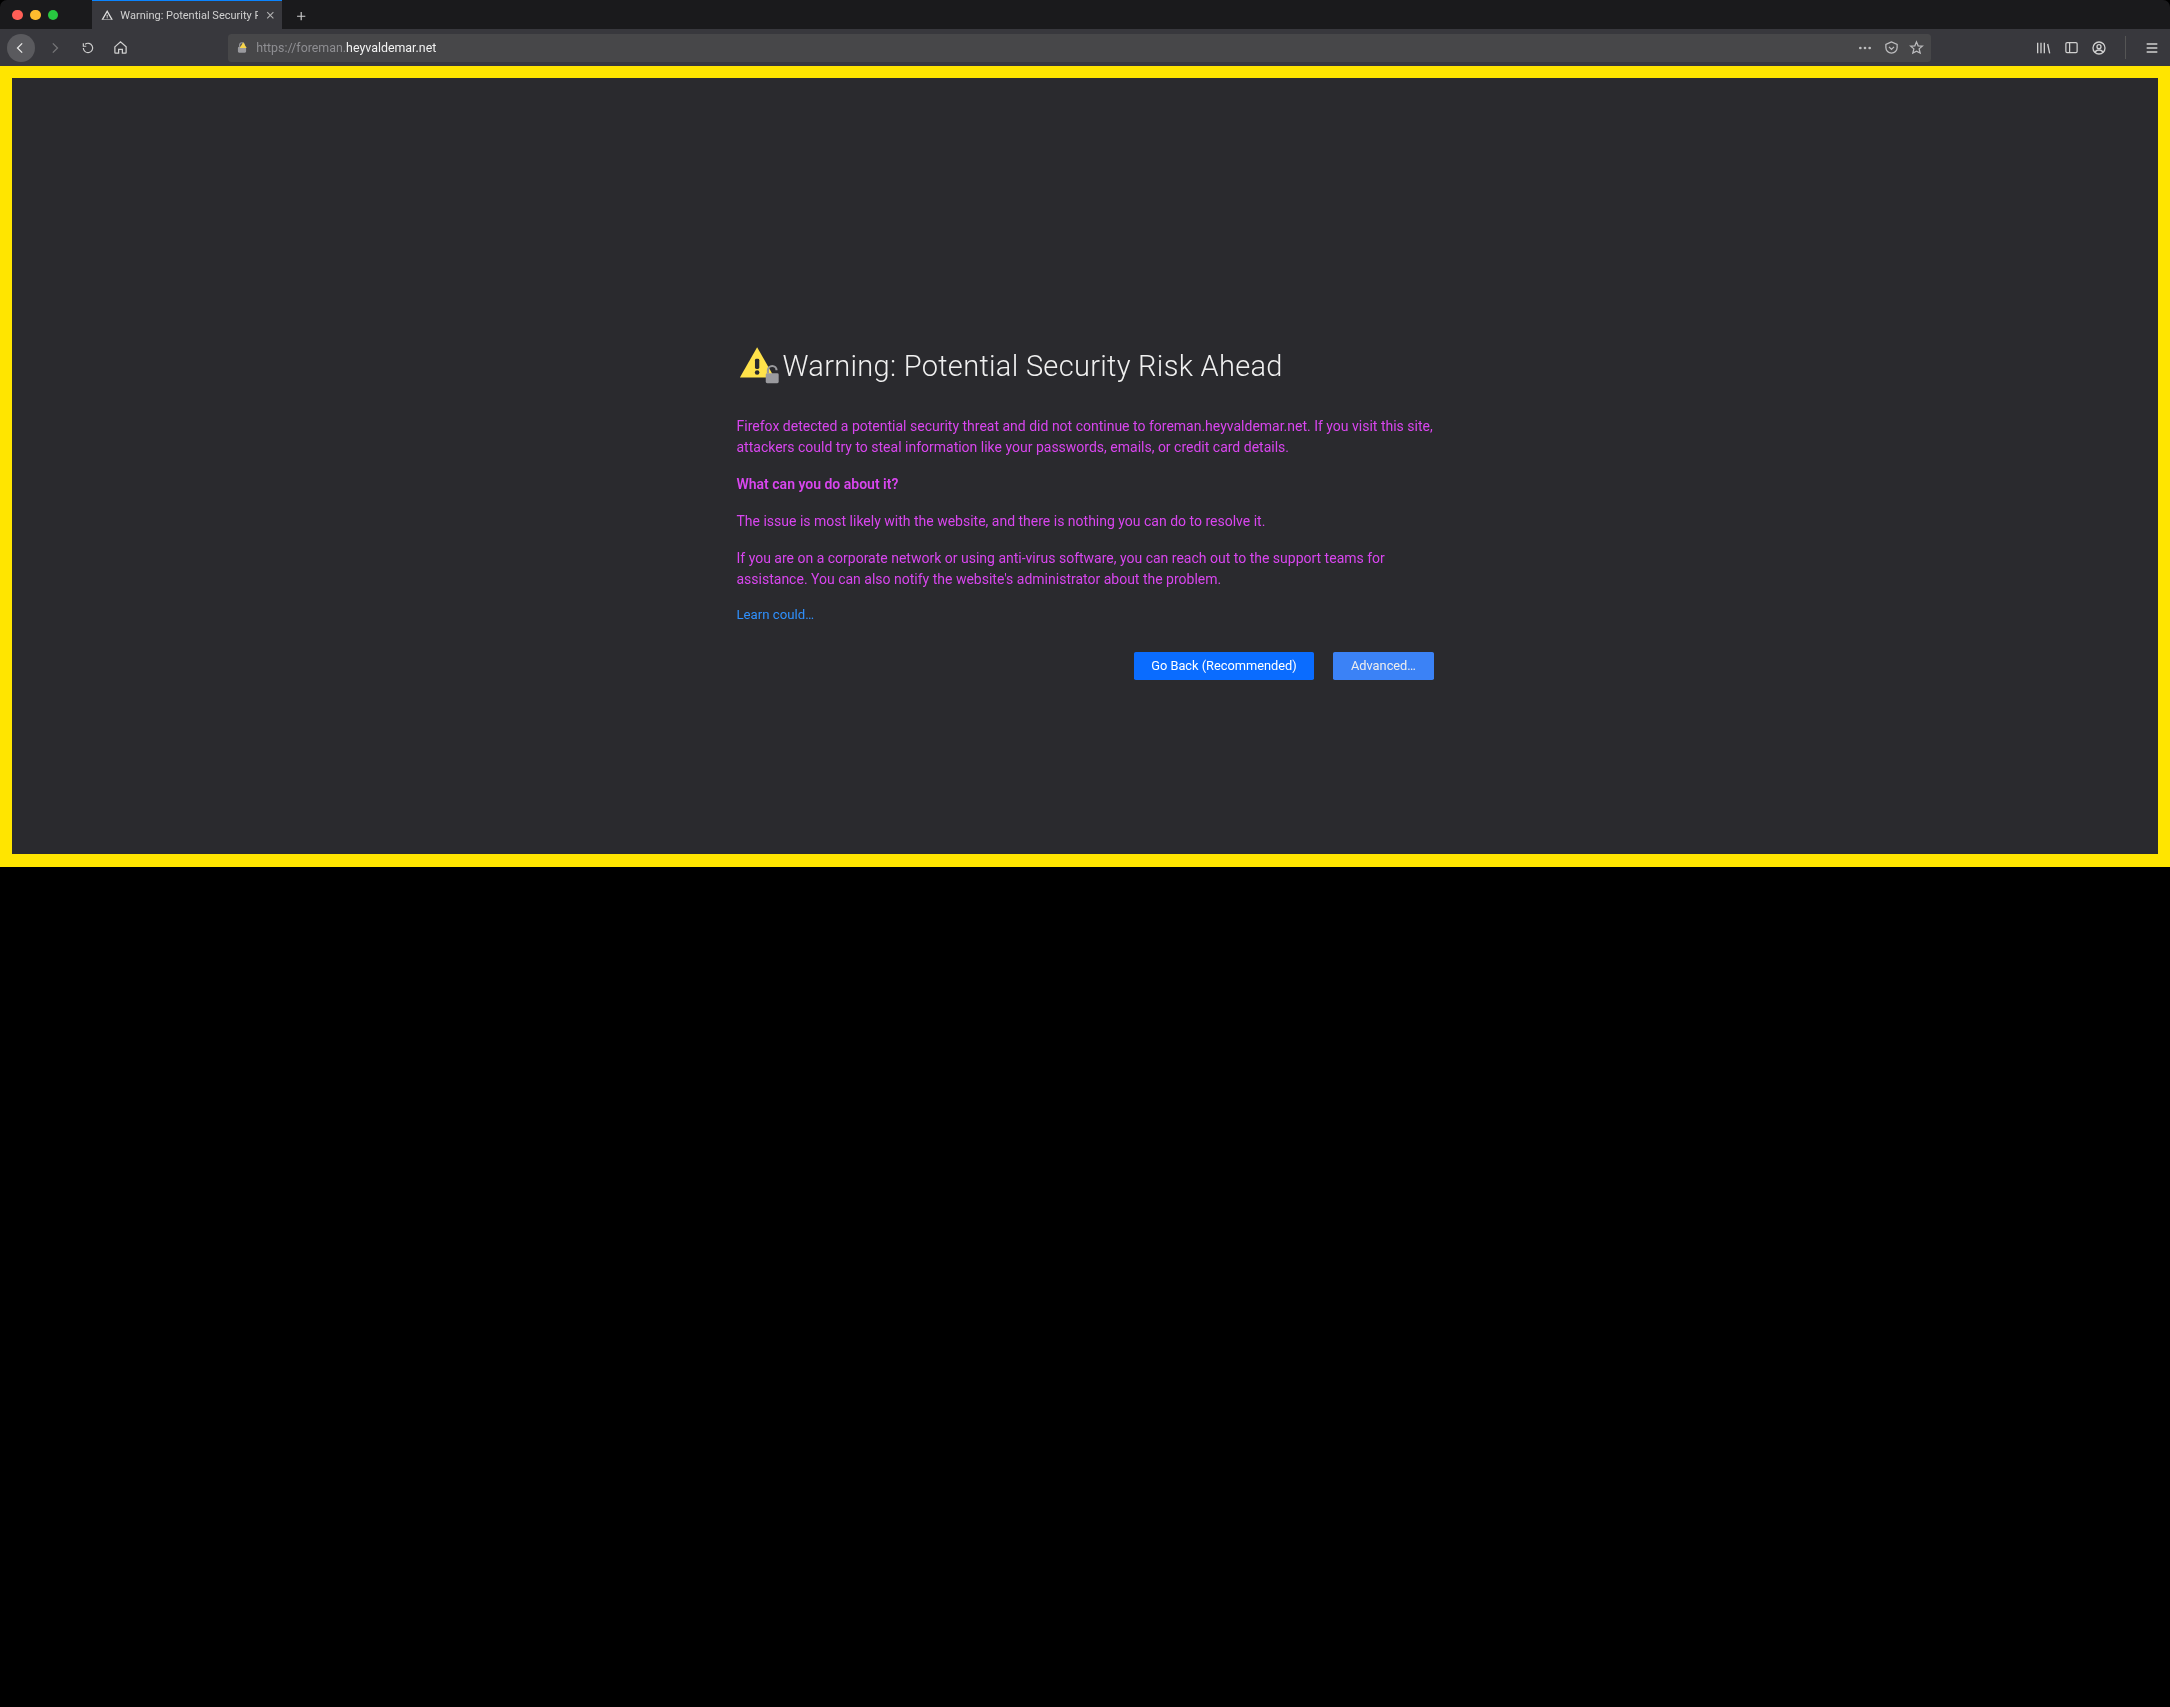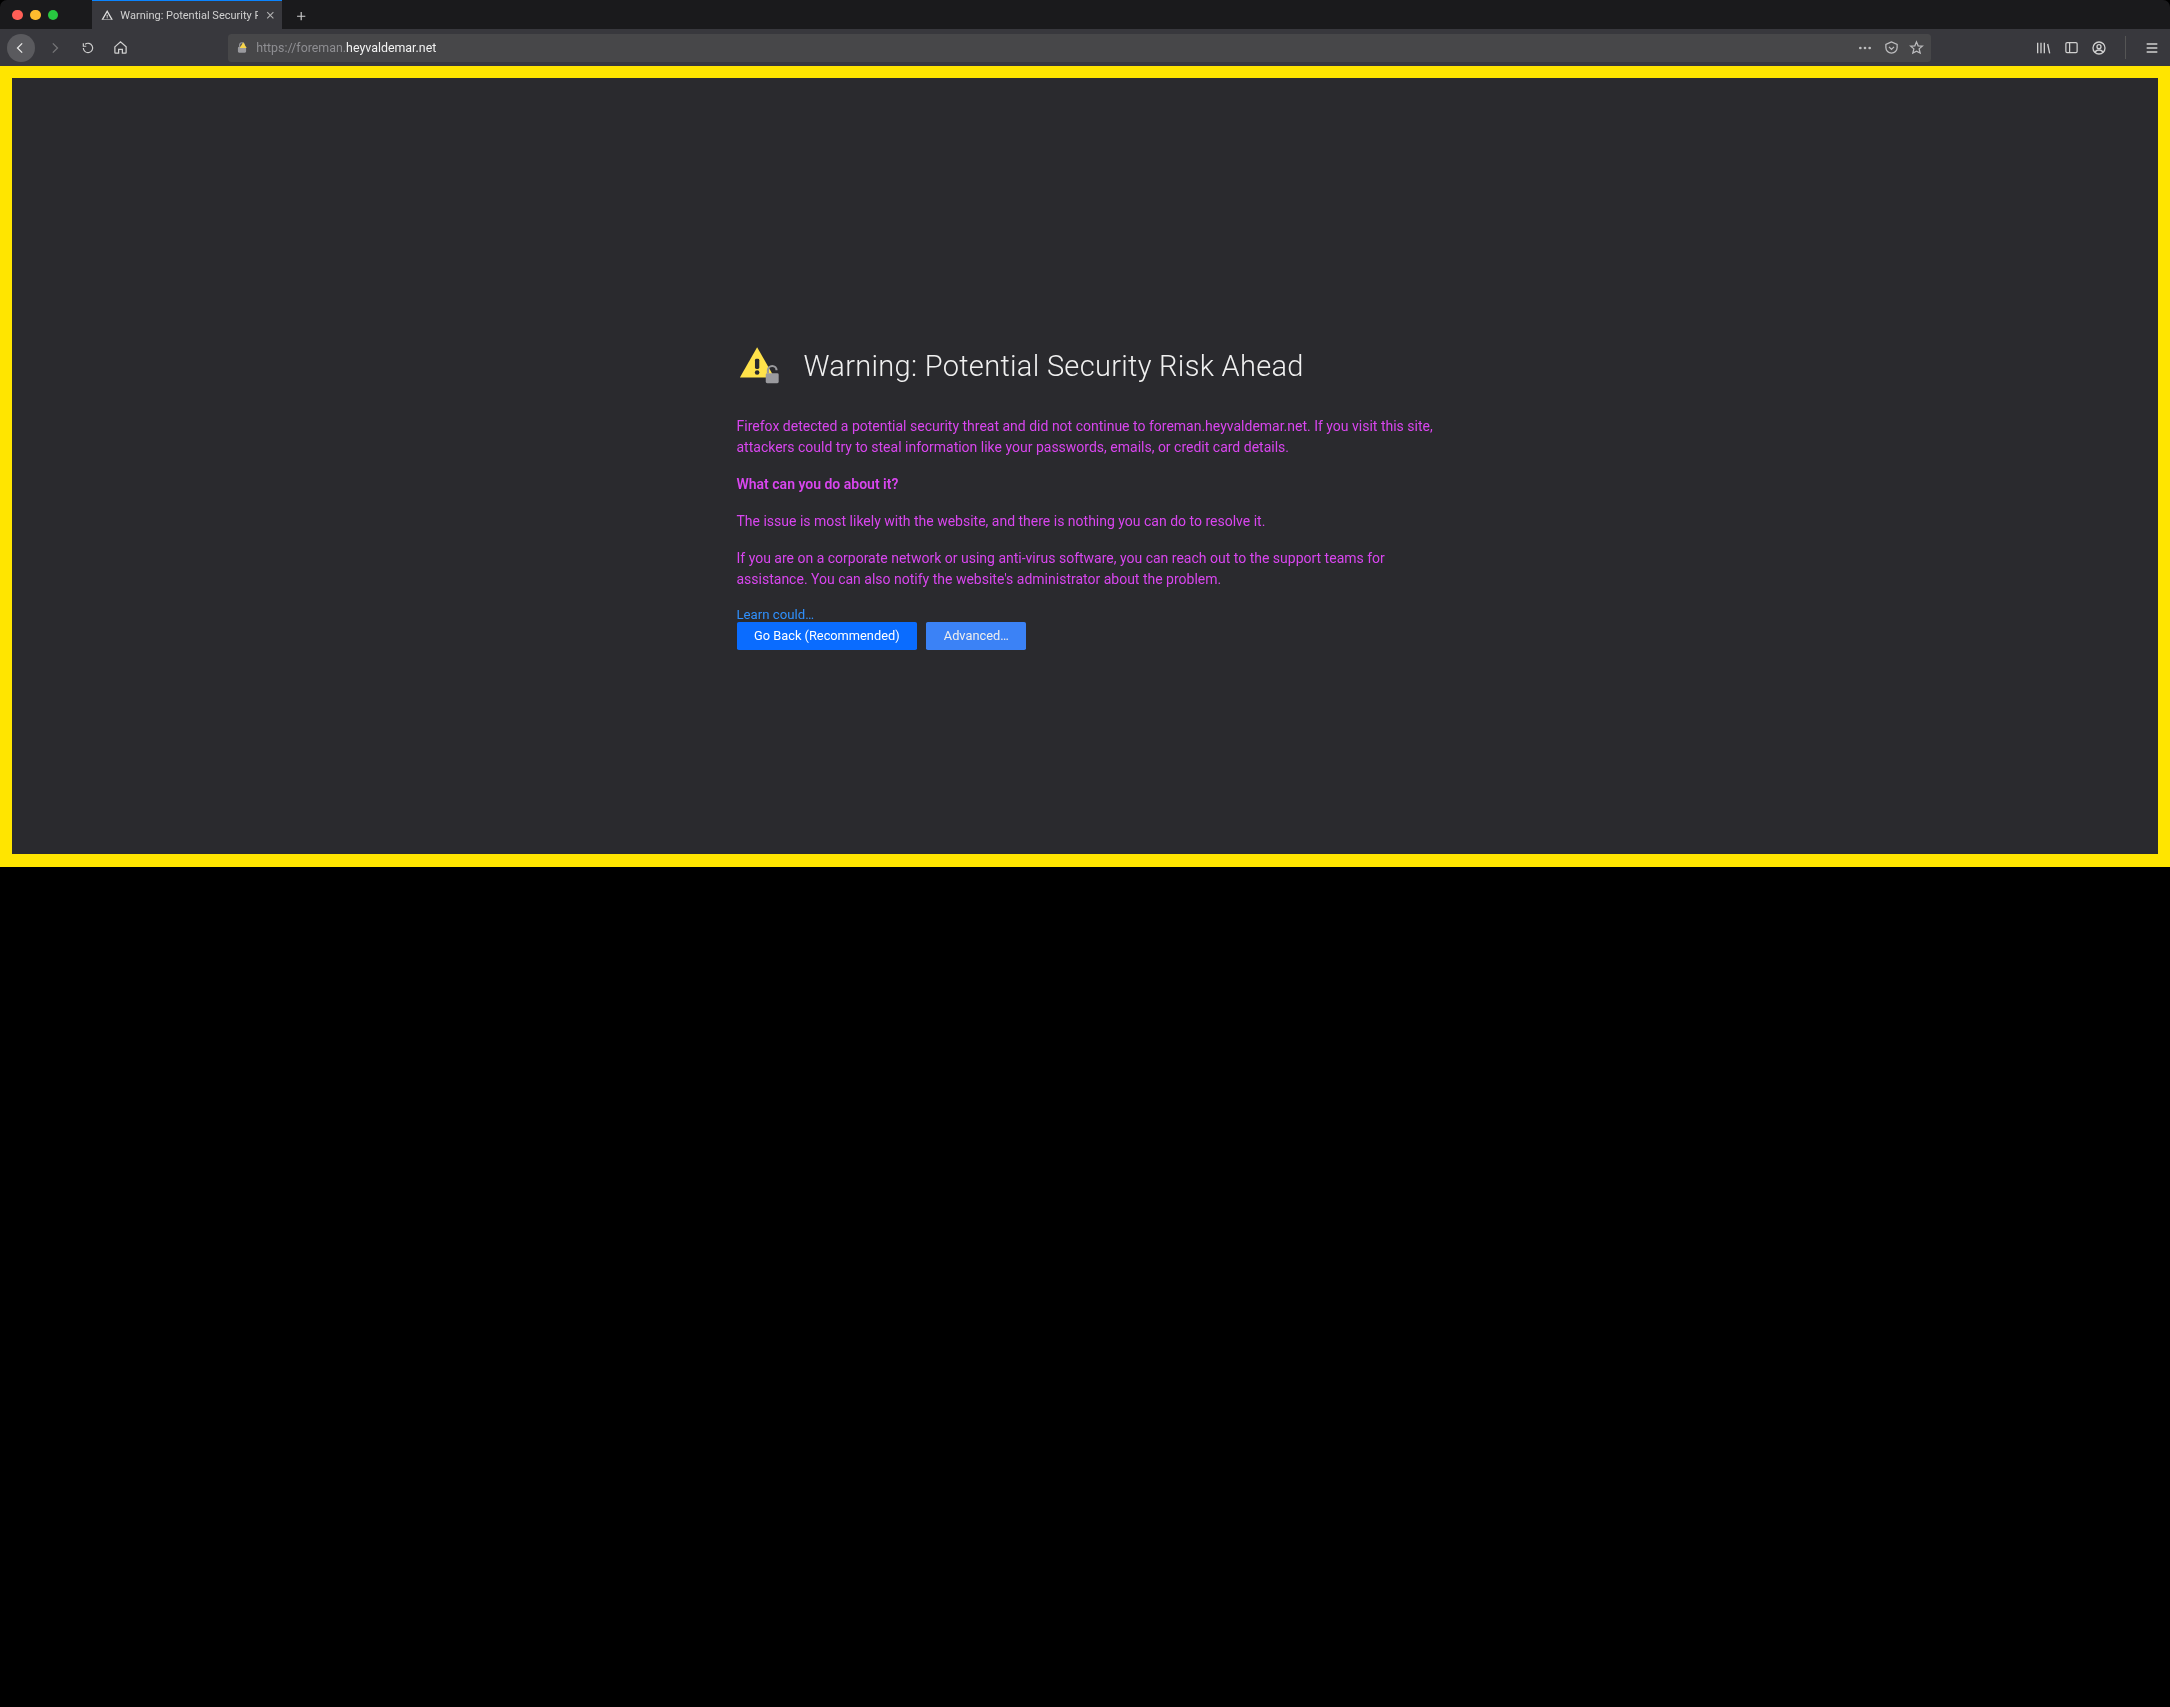--- a/index.html
+++ b/index.html
@@ -28,26 +28,26 @@
 .url-prefix{color:#8e8e92}
 .url-host{color:#f2f2f2}
 .url-icons-right{margin-left:auto;display:flex;gap:10.6px;align-items:center;color:#bdbdbf}
 .right-icons{display:flex;gap:12.4px;align-items:center;color:#bdbdbf;margin-right:3.5px}
 .vsep{width:0.9px;height:23px;background:#555;margin:0 5.3px}
 
 
 .page-outer{background:#ffe500;padding:12.4px}
 .content{background:#2a2a2e;min-height:776px;padding:265px 0 159px 0;display:flex;justify-content:center}
 .warning-card{width:697px;color:#e0e0e0}
-.warning-header{display:flex;align-items:center;gap:21px;margin-bottom:26.5px}
+.warning-header{display:flex;align-items:center;margin-bottom:26.5px}
 .warning-title{font-size:29px;font-weight:300;color:#f0f0f0;letter-spacing:0.3px}
 .warning-body p{font-size:14px;line-height:1.5;margin-bottom:16px;color:#d946ef}
 .warning-body p.strong{font-weight:600;}
 .learn-more{color:#2f91ff;font-size:13.2px;cursor:pointer}
-.button-row{display:flex;justify-content:flex-start;gap:9px;}
+.button-row{display:flex;justify-content:flex-end;gap:19px;margin-top:30px}
 .btn{height:28px;padding:0 17.6px;border:none;border-radius:1.8px;font-size:12.8px;cursor:pointer}
 .btn-primary{background:#0a6cff;color:#fff}
 .btn-secondary{background:#3b82f6;color:#eee}
 
 svg{display:block}
 </style>
 </head>
 <body>
 
 <div class="chrome">

